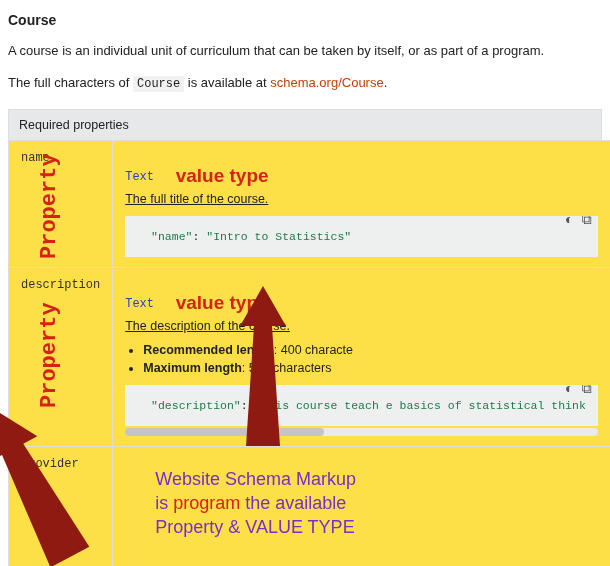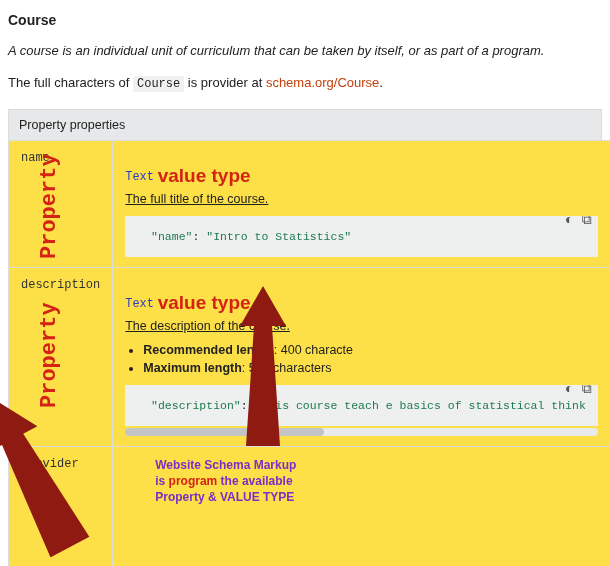--- a/index.html
+++ b/index.html
@@ -10,21 +10,21 @@
     font-size: 13px;
     color: #222;
     width: 610px;
     background: #fff;
   }
   .heading {
     font-weight: bold;
     font-size: 14px;
     margin: 4px 0 14px 0;
   }
-  .intro { margin: 10px 0 14px 0; line-height: 1.45; font-style: italic; }
+  .intro { margin: 10px 0 14px 0; line-height: 1.45; }
   .def-line { margin: 0 0 18px 0; }
   code.inline {
     font-family: "Courier New", monospace;
     background: #f1f1f1;
     padding: 1px 4px;
     border-radius: 2px;
     font-size: 12px;
   }
   a.link { color: #c2410c; text-decoration: none; }
   .req-header {
@@ -95,61 +95,62 @@
     height: 8px; width: 42%;
     background: #c4c4c4;
     border-radius: 4px;
   }
   
   .anno-vt {
     color: #d42314;
     font-weight: bold;
     font-size: 19px;
     display: inline-block;
+    margin-left: 18px;
     vertical-align: -2px;
   }
   .rot-prop {
     position: absolute;
     left: 28px;
     color: #d42314;
     font-weight: bold;
     font-size: 22px;
     transform: rotate(-90deg);
     transform-origin: left top;
     white-space: nowrap;
   }
   .arrow-wrap { position: relative; }
   .arrow { position: absolute; }
   .arrow svg { display: block; }
   
   .missing-note {
-    font-weight: bold;
-    font-size: 12px;
+    font-weight: normal;
+    font-size: 18px;
     line-height: 1.35;
-    margin-top: 0;
+    margin-top: 10px;
   }
   .mn-purple { color: #7a2fc7; }
   .mn-red { color: #d42314; }
   .provider-body { min-height: 150px; position: relative; }
 </style>
 </head>
 <body>
 
 <div class="heading">Course</div>
 
 <p class="intro">A course is an individual unit of curriculum that can be taken by itself, or as part of a program.</p>
 
 <p class="def-line">
   <span>The full characters of </span>
   <code class="inline">Course</code>
-  <span> is provider at </span>
+  <span> is available at </span>
   <a class="link" href="#">schema.org/Course</a><span>.</span>
 </p>
 
-<div class="req-header">Property properties</div>
+<div class="req-header">Required properties</div>
 
 <table class="props">
 
   <tbody>
       <tr>
     <td class="prop-cell">
       <span>name</span>
       <span class="rot-prop" style="top:118px;">Property</span>
     </td>
     <td class="val-cell">

